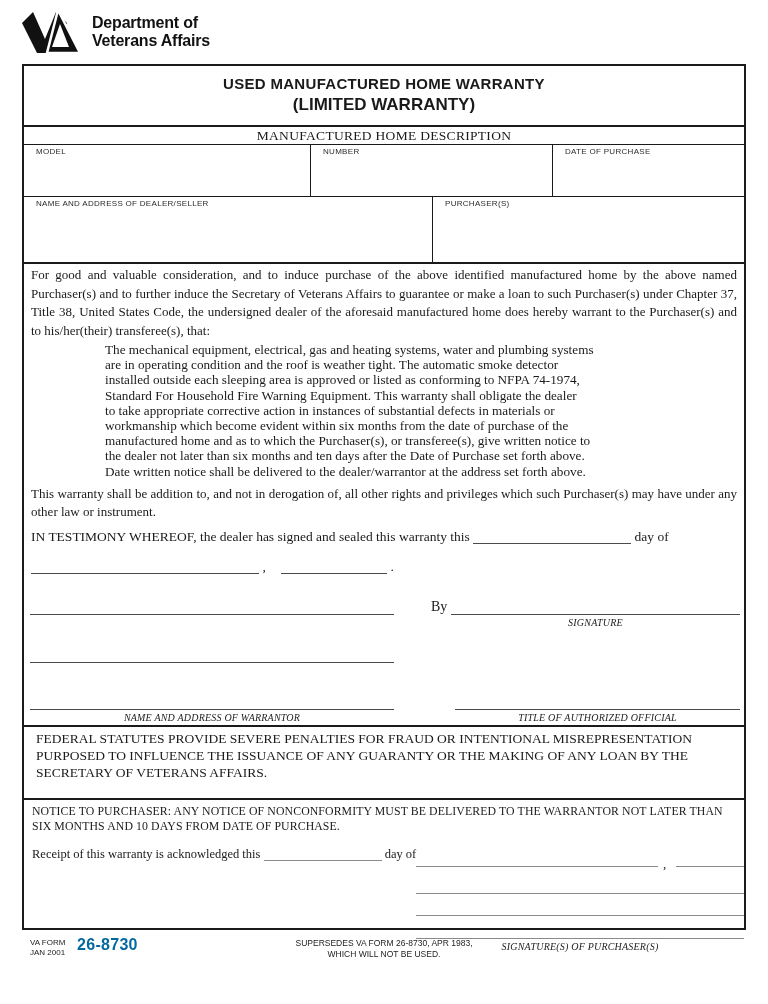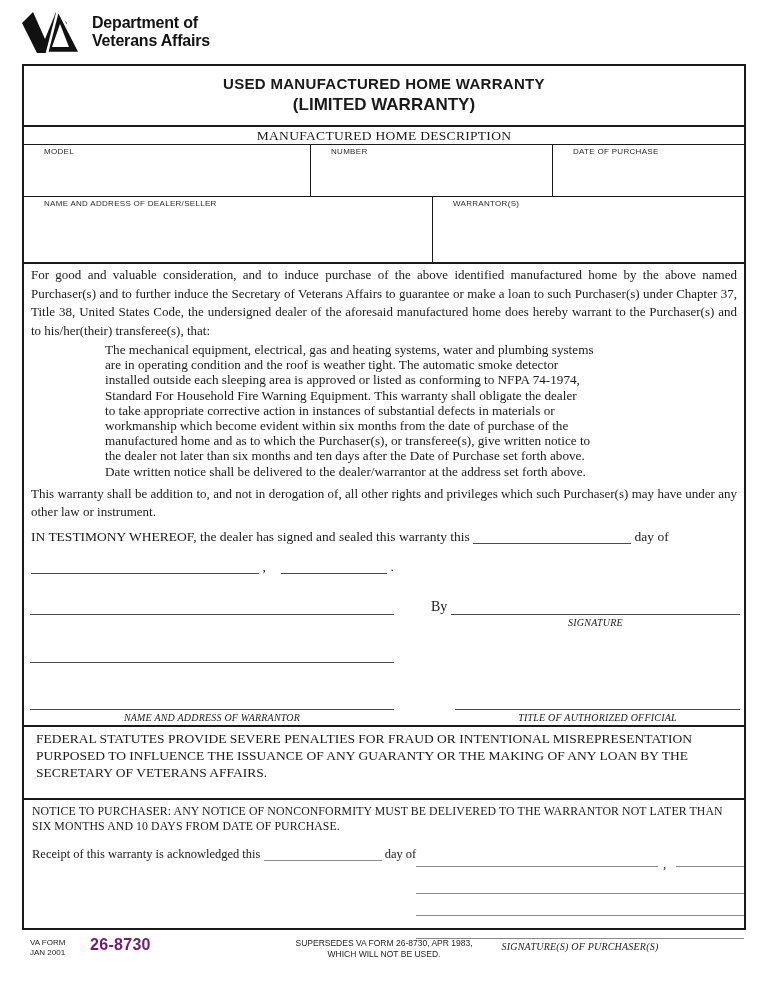--- a/index.html
+++ b/index.html
@@ -20,21 +20,21 @@
                font-family:"Liberation Sans",sans-serif;font-weight:bold;padding-top:9px;box-sizing:content-box;}
   .title-main{font-size:15px;letter-spacing:0.3px;}
   .title-sub{font-size:17px;margin-top:3px;}
 
   .desc-heading{height:17px;border-bottom:1px solid #1a1a1a;text-align:center;
                 font-size:13.5px;line-height:17px;letter-spacing:0.3px;}
 
   .row{display:flex;box-sizing:border-box;}
   .row1{height:52px;border-bottom:1px solid #1a1a1a;}
   .row2{height:67px;border-bottom:2px solid #1a1a1a;}
-  .cell{box-sizing:border-box;padding:2px 20px;font-family:"Liberation Sans",sans-serif;
+  .cell{box-sizing:border-box;padding:2px 12px;font-family:"Liberation Sans",sans-serif;
         font-size:8px;color:#2b2b2b;letter-spacing:0.3px;}
   .cell + .cell{border-left:1px solid #1a1a1a;}
   .c-model{width:286px;}
   .c-number{width:242px;}
   .c-date{flex:1;}
   .c-dealer{width:408px;}
   .c-purch{flex:1;}
   .cell-value{font-family:"Liberation Serif",serif;font-size:12px;color:#111;min-height:12px;}
 
   
@@ -60,21 +60,21 @@
   .notice-sec{position:relative;height:155px;border-top:2px solid #1a1a1a;box-sizing:content-box;}
   .notice-text{padding:4px 14px 0 8px;font-size:11.8px;line-height:14.5px;letter-spacing:0.1px;}
   .receipt-left{position:absolute;left:8px;top:47px;font-size:12.5px;white-space:nowrap;}
   .pline{position:absolute;border-bottom:1.5px solid #8a8a8a;height:0;}
   .pcomma{position:absolute;font-size:13px;}
 
   
   .footer{position:absolute;left:22px;top:936px;width:724px;height:30px;
           font-family:"Liberation Sans",sans-serif;color:#222;}
   .va-form-label{position:absolute;left:8px;top:2px;font-size:8px;line-height:10px;}
-  .form-number{position:absolute;left:68px;top:0;font-size:16px;font-weight:bold;letter-spacing:0.3px;color:#701a75;text-align:center;}
+  .form-number{position:absolute;left:55px;top:0;font-size:16px;font-weight:bold;letter-spacing:0.3px;color:#0369a1;text-align:center;}
   .supersedes{position:absolute;left:50%;transform:translateX(-50%);top:2px;
               font-size:8.5px;line-height:10.5px;text-align:center;}
 </style>
 </head>
 <body>
 
 <div class="page">
 
   <div class="masthead">
     <svg class="logo" viewBox="0 0 58 44" aria-hidden="true">
@@ -111,21 +111,21 @@
         <div class="cell-value"></div>
       </div>
     </div>
 
     <div class="row row2">
       <div class="cell c-dealer">
         <div>NAME AND ADDRESS OF DEALER/SELLER</div>
         <div class="cell-value"></div>
       </div>
       <div class="cell c-purch">
-        <div>WARRANTOR(S)</div>
+        <div>PURCHASER(S)</div>
         <div class="cell-value"></div>
       </div>
     </div>
 
     <div class="body-sec">
       <p class="para">For good and valuable consideration, and to induce purchase of the above identified manufactured home by the above named Purchaser(s) and to further induce the Secretary of Veterans Affairs to guarantee or make a loan to such Purchaser(s) under Chapter 37, Title 38, United States Code, the undersigned dealer of the aforesaid manufactured home does hereby warrant to the Purchaser(s) and to his/her(their) transferee(s), that:</p>
 
       <div class="clause">
         <div>The mechanical equipment, electrical, gas and heating systems, water and plumbing systems</div>
         <div>are in operating condition and the roof is weather tight. The automatic smoke detector</div>

